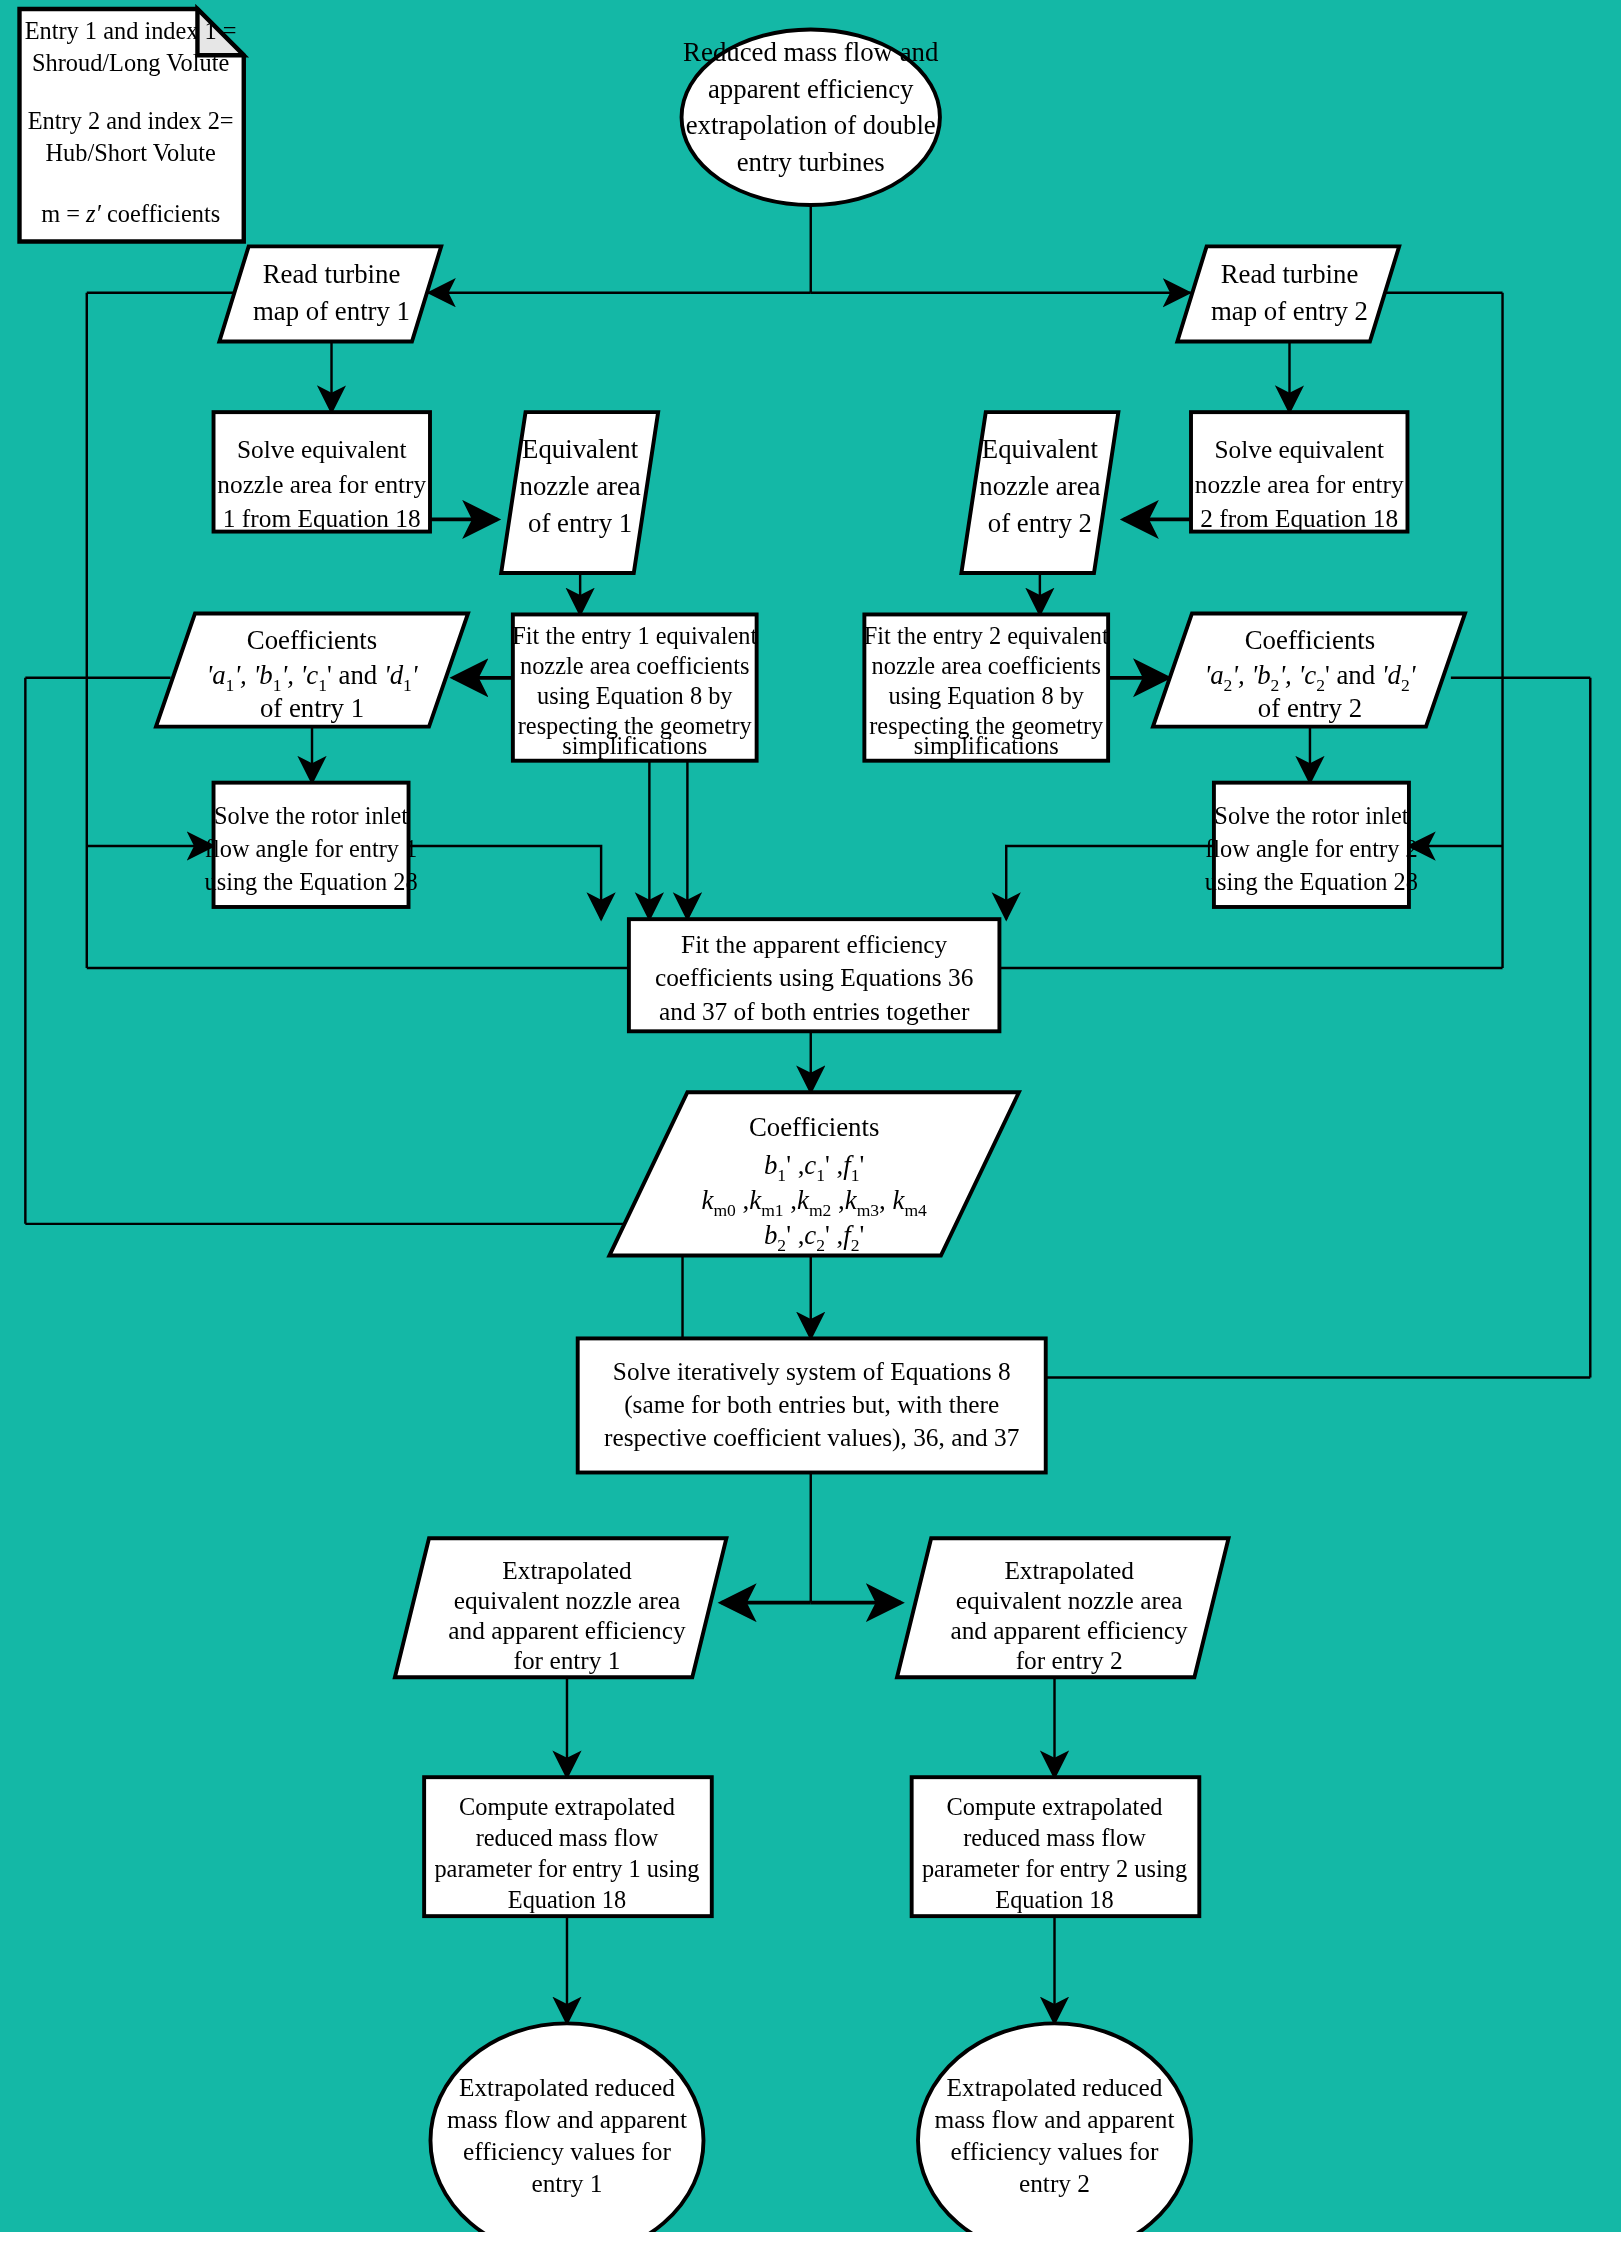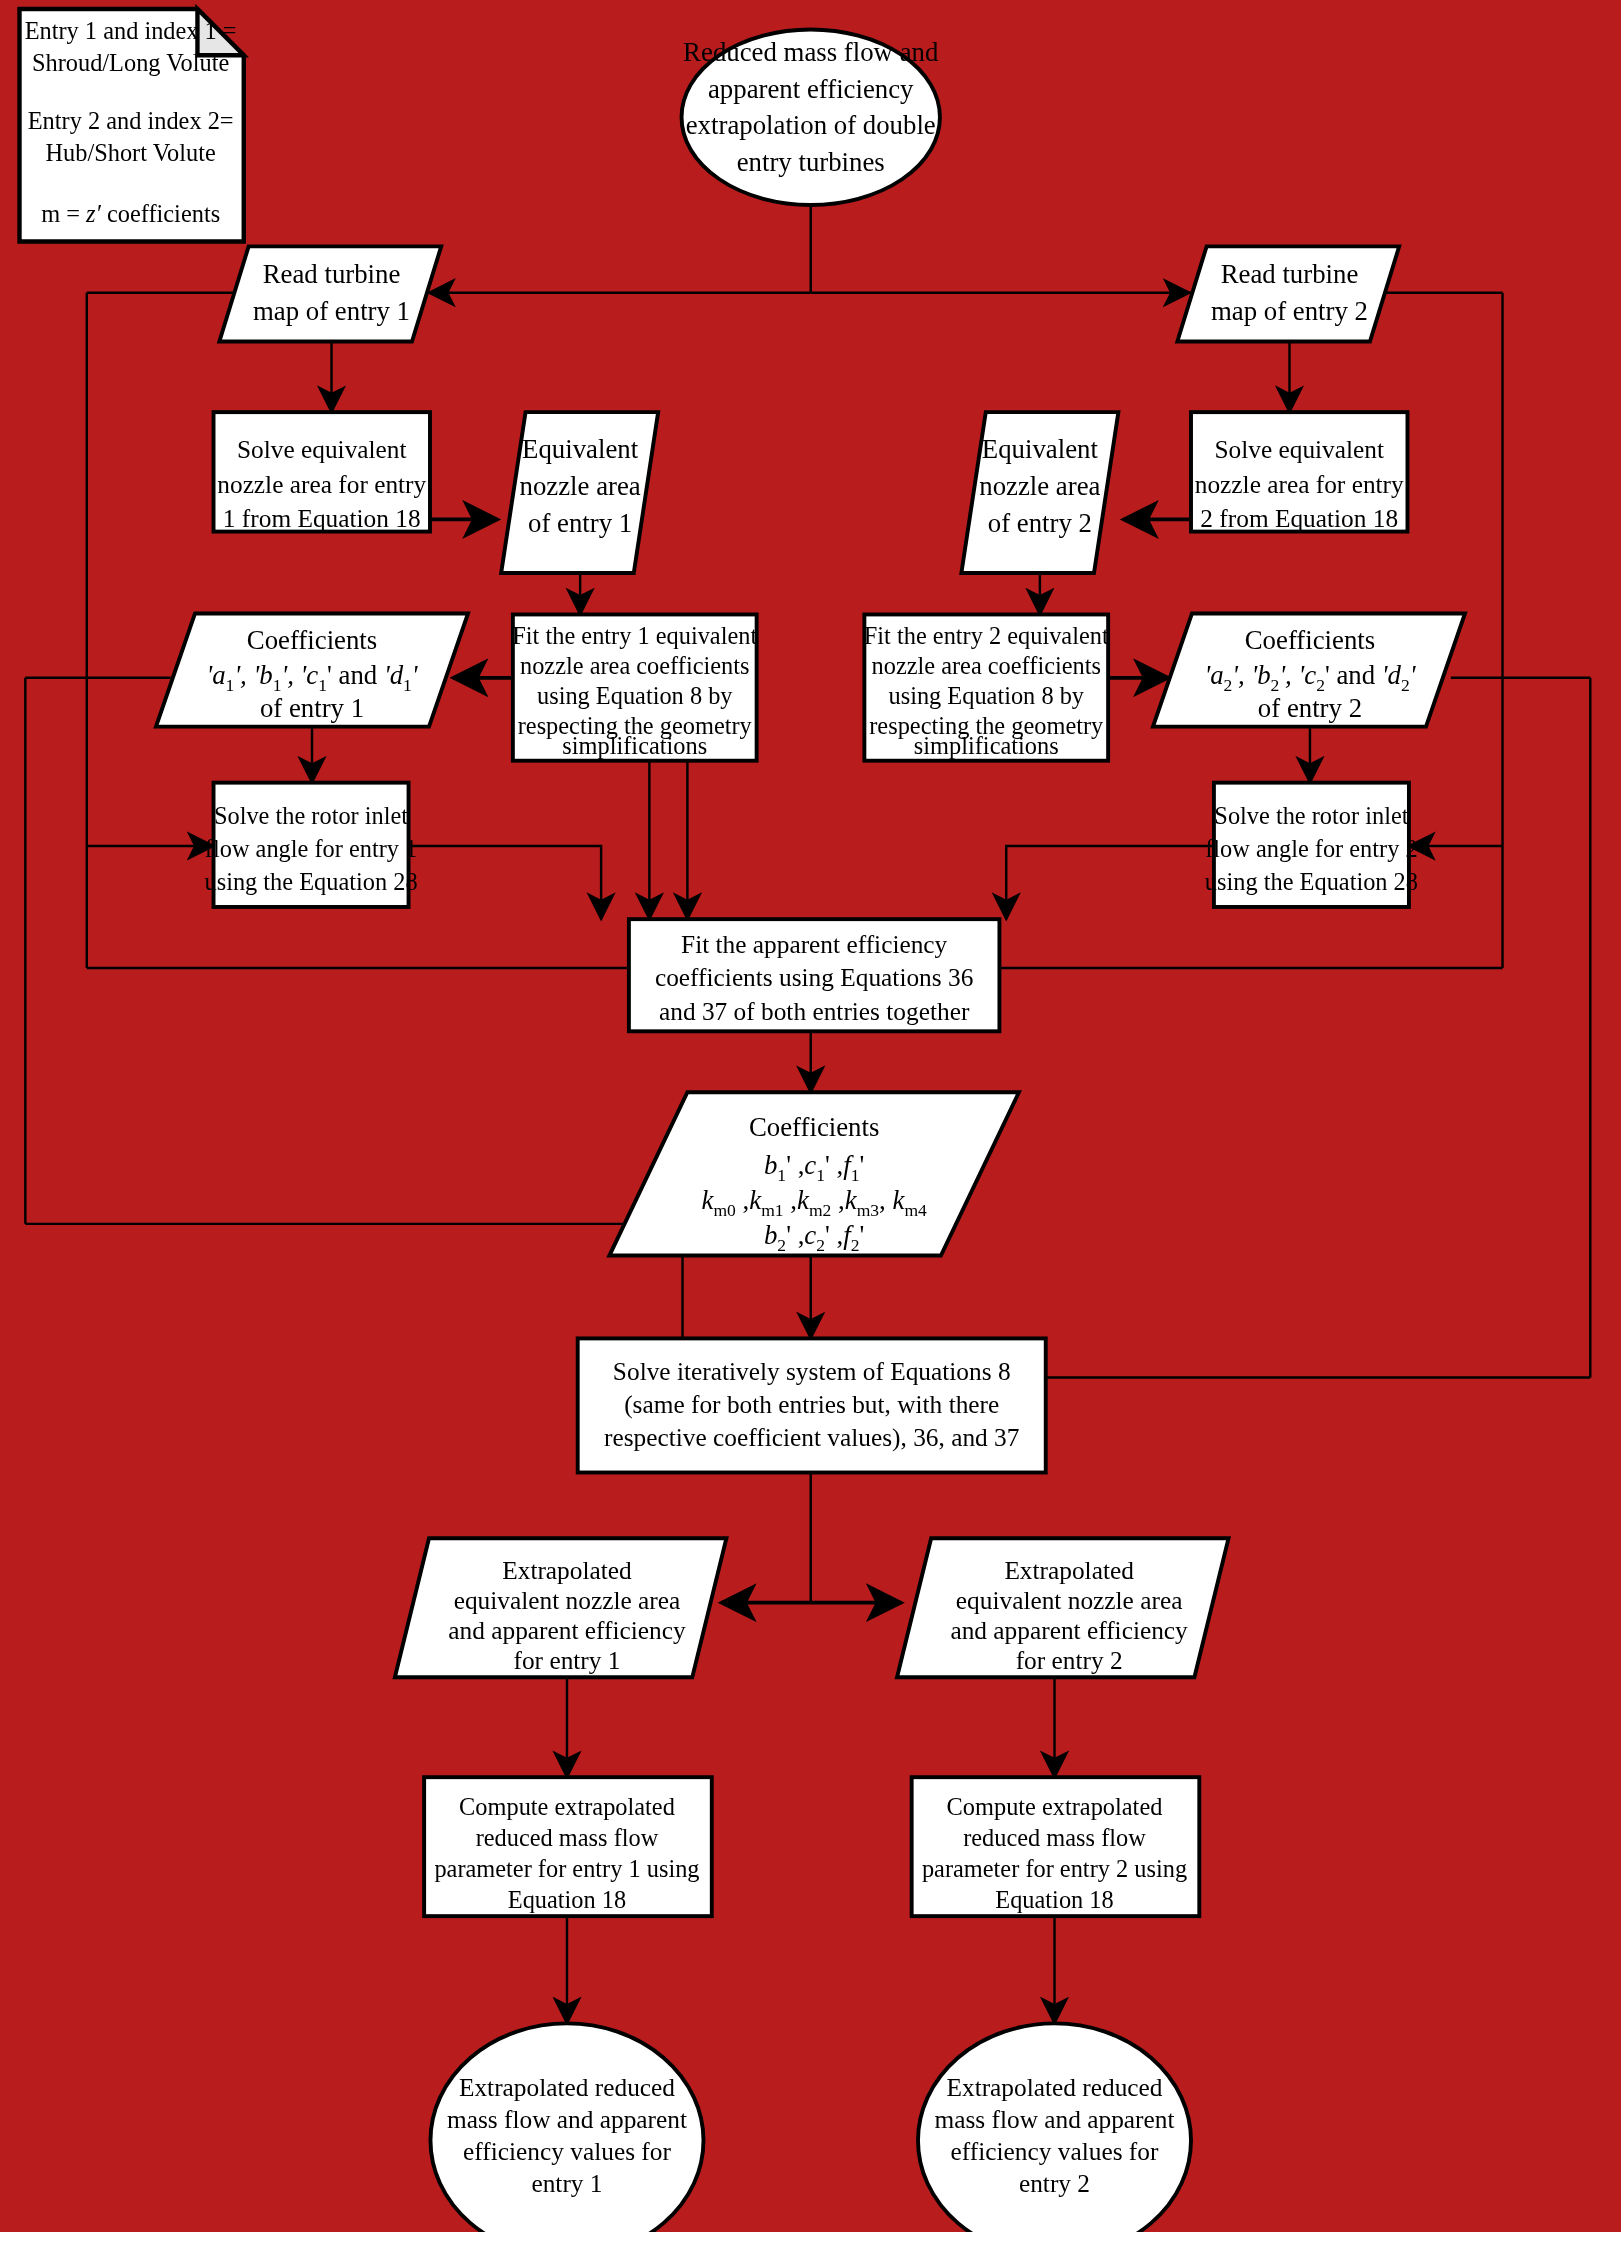--- a/index.html
+++ b/index.html
@@ -4,21 +4,21 @@
 <style>
   html, body {
     margin: 0;
     padding: 0;
     background: #ffffff;
   }
   #page {
     position: relative;
     width: 1621px;
     height: 2232px;
-    background: #b91c1c;
+    background: #14b8a6;
     font-family: "Liberation Serif", "DejaVu Serif", serif;
   }
   svg.flow {
     position: absolute;
     left: 0;
     top: 0;
     width: 1621px;
     height: 2261px;
   }
   .shape-fill { fill: #ffffff; }

